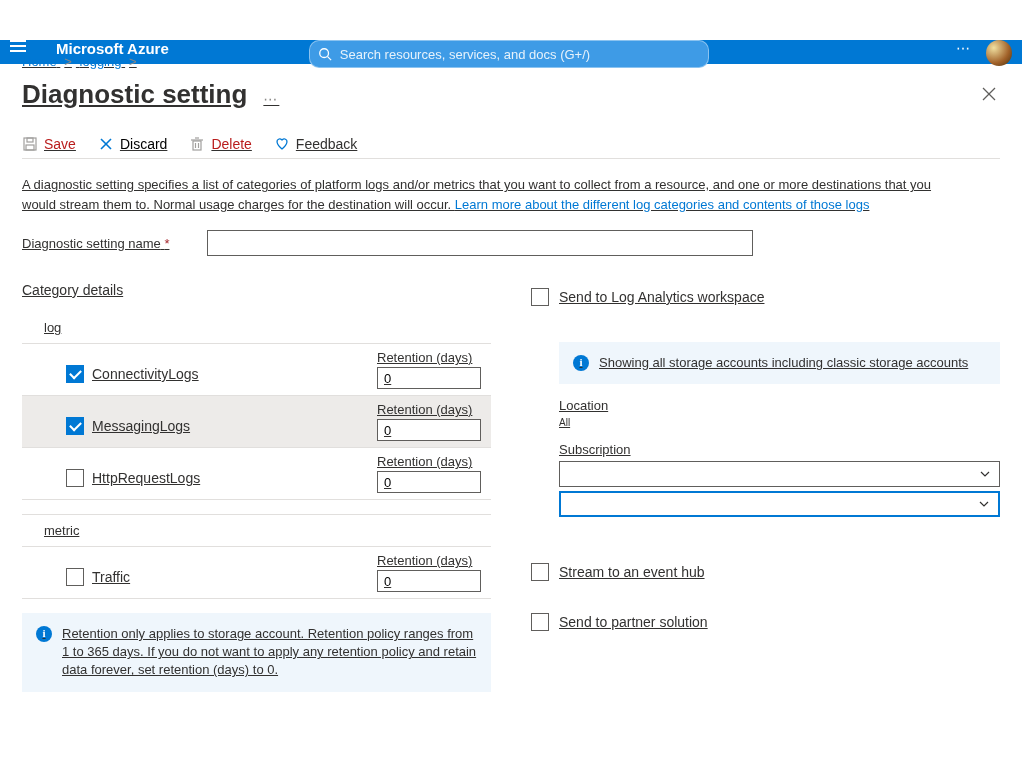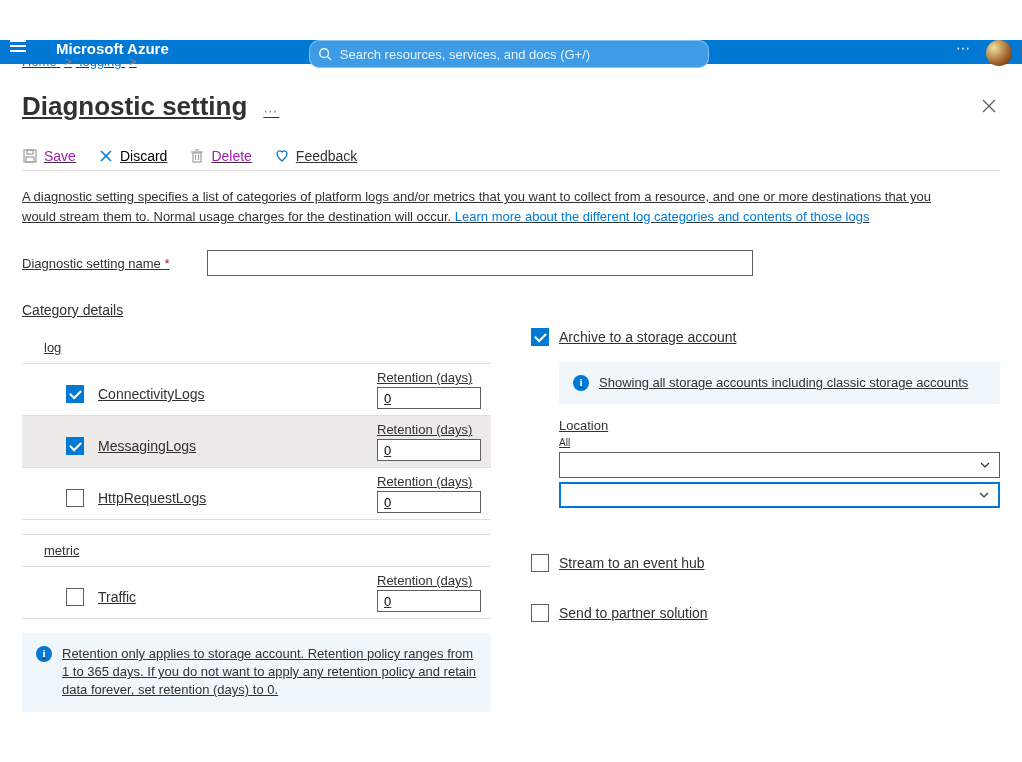--- a/index.html
+++ b/index.html
@@ -32,50 +32,50 @@
   .top-more{letter-spacing:2px;cursor:pointer;margin-right:14px;}
   .avatar{width:26px;height:26px;border-radius:50%;background:radial-gradient(circle at 30% 30%,#f0e0a0,#a06028 60%,#403010);cursor:pointer;}
 
   .scroll-pane{position:absolute;top:40px;bottom:0;left:0;right:0;overflow:auto;}
   .page{padding:14px 22px 30px 22px;text-decoration:underline;}
 
   .breadcrumbs{font-size:13px;color:var(--azure-link);}
   .breadcrumbs a{color:var(--azure-link);text-decoration:none;cursor:pointer;}
   .crumb-sep{color:#8a8886;margin:0 4px;}
 
-  .title-row{display:flex;align-items:center;margin-top:22px;}
+  .title-row{display:flex;align-items:center;margin-top:10px;}
   .title{font-size:26px;font-weight:600;flex:0 0 auto;}
   .title-dots{margin-left:16px;color:#8a8886;cursor:pointer;letter-spacing:2px;margin-top:8px;}
   .title-spacer{flex:1;}
   .close-x{font-size:18px;color:#605e5c;cursor:pointer;padding:4px;line-height:1;}
 
   .toolbar{display:flex;align-items:center;gap:22px;margin-top:20px;padding:6px 0;border-bottom:1px solid var(--soft-border);}
   .tool-btn{display:flex;align-items:center;gap:6px;font-size:14px;cursor:pointer;}
   .tool-btn svg{flex:0 0 auto;}
-  .tool-disabled{color:#a21caf;}
+  .tool-disabled{color:#b91c1c;}
 
   .desc{margin-top:16px;font-size:13px;line-height:1.5;max-width:940px;}
   .desc a{color:var(--azure-link);text-decoration:none;cursor:pointer;}
 
-  .name-row{display:flex;align-items:center;gap:38px;margin-top:24px;}
+  .name-row{display:flex;align-items:center;gap:38px;margin-top:16px;}
   .name-label{font-size:13px;}
   .req{color:var(--required);}
   .name-input{flex:0 0 auto;width:546px;}
   .name-input input{width:100%;height:26px;border:1px solid #605e5c;padding:0 8px;font-size:13px;}
 
   .two-col{display:flex;gap:40px;margin-top:26px;align-items:flex-start;}
   .col{flex:1;min-width:0;}
   .col h4{font-size:14px;font-weight:400;margin:0 0 14px 0;}
 
   .group-label{font-size:13px;font-weight:400;padding:8px 0 8px 22px;border-bottom:1px solid var(--soft-border);}
   .group-sep{border-top:1px solid var(--soft-border);margin-top:14px;}
 
   .log-row{display:flex;align-items:flex-end;justify-content:space-between;padding:6px 10px 6px 44px;border-bottom:1px solid var(--soft-border);}
   .log-row.highlight{background:var(--hover-row);}
-  .log-left{display:flex;align-items:center;gap:14px;padding-bottom:6px;}
+  .log-left{display:flex;align-items:center;gap:8px;padding-bottom:6px;}
   .log-right{display:flex;flex-direction:column;align-items:flex-start;gap:2px;}
   .ret-label{font-size:13px;}
   .ret-input{width:104px;height:22px;border:1px solid #605e5c;padding:0 6px;font-size:13px;}
 
   
   .chk{width:18px;height:18px;border:1px solid #605e5c;display:inline-flex;align-items:center;justify-content:center;cursor:pointer;flex:0 0 auto;background:#fff;}
   .chk.checked{background:var(--azure-blue);border-color:var(--azure-blue);}
   .chk.checked::after{content:"";display:block;width:5px;height:9px;border:solid #fff;border-width:0 2px 2px 0;transform:rotate(45deg) translate(-1px,-1px);}
 
   .info-box{background:var(--info-bg);padding:12px 14px;display:flex;gap:10px;margin-top:14px;font-size:13px;line-height:1.4;}
@@ -241,37 +241,38 @@
           </div>
 
       <div class="info-box">
         <div class="info-ico">i</div>
         <div>Retention only applies to storage account. Retention policy ranges from 1 to 365 days. If you do not want to apply any retention policy and retain data forever, set retention (days) to 0.</div>
       </div>
     </div>
 
     <div class="col">
 
+      <div class="dest-item">
+        <div class="chk"></div>
+        <span>Send to Log Analytics workspace</span>
+      </div>
 
       <div class="spacer-v"></div>
 
-      <div class="dest-item">
-        <div class="chk checked"></div>
-        <span>Archive to a storage account</span>
-      </div>
 
       <div class="dest-sub">
         <div class="info-box" style="margin-top:10px;">
           <div class="info-ico">i</div>
           <div>Showing all storage accounts including classic storage accounts</div>
         </div>
 
         <div class="field-label">Location</div>
         <div class="field-value">All</div>
 
+        <div class="field-label">Subscription</div>
         <div class="select-box">
           <span></span>
           <span class="chev">
                 <svg width="12" height="12" viewBox="0 0 12 12" fill="none" stroke="#323130" stroke-width="1.2">
                   <polyline points="2,4 6,8 10,4"></polyline>
                 </svg>
               </span>
         </div>
 
         <div class="select-box active">

